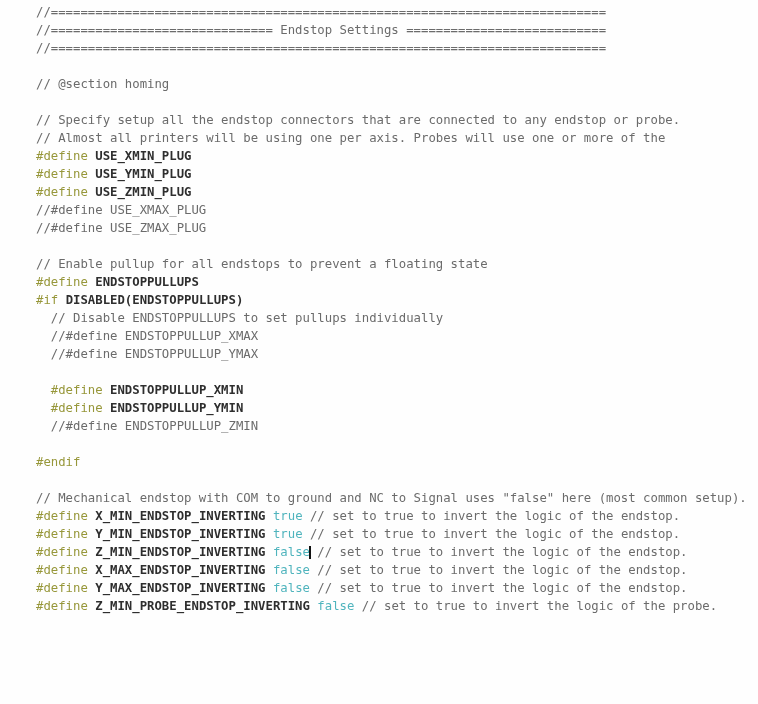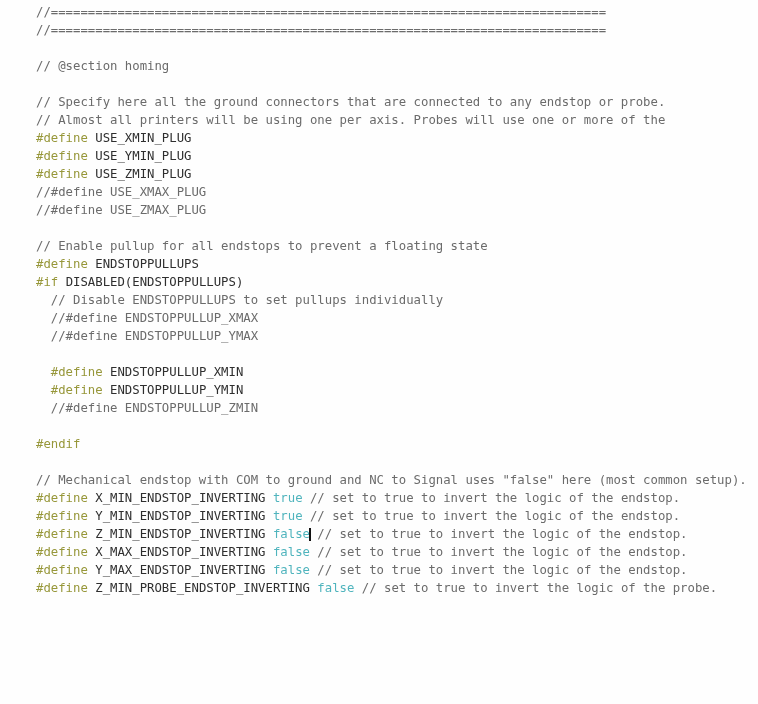--- a/index.html
+++ b/index.html
@@ -19,40 +19,41 @@
   .editor{
     box-sizing:border-box;
     width:758px;height:704px;
     padding:3px 0 0 36px;
     font-size:12.3px;
     line-height:18px;
     cursor:text;
   }
   .line{white-space:pre;height:18px;}
   .pp{color:var(--preprocessor);}
-  .id{color:var(--identifier);font-weight:normal;}
+  .id{color:var(--identifier);font-weight:bold;}
   .cm{color:var(--comment);}
   .val{color:var(--boolean);}
   .pl{color:var(--plain);}
   .caret{
     display:inline-block;width:2px;height:13px;
     background:var(--caret);
     vertical-align:text-bottom;margin:0 -1px;
   }
 </style>
 </head>
 <body style="background: rgb(254, 254, 254);">
 
 <div class="editor">
     <div class="line"><span class="cm">//===========================================================================</span></div>
+    <div class="line"><span class="cm">//============================== Endstop Settings ===========================</span></div>
     <div class="line"><span class="cm">//===========================================================================</span></div>
     <div class="line"></div>
     <div class="line"><span class="cm">// @section homing</span></div>
     <div class="line"></div>
-    <div class="line"><span class="cm">// Specify here all the ground connectors that are connected to any endstop or probe.</span></div>
+    <div class="line"><span class="cm">// Specify setup all the endstop connectors that are connected to any endstop or probe.</span></div>
     <div class="line"><span class="cm">// Almost all printers will be using one per axis. Probes will use one or more of the</span></div>
     <div class="line"><span class="pp">#define </span><span class="id">USE_XMIN_PLUG</span></div>
     <div class="line"><span class="pp">#define </span><span class="id">USE_YMIN_PLUG</span></div>
     <div class="line"><span class="pp">#define </span><span class="id">USE_ZMIN_PLUG</span></div>
     <div class="line"><span class="cm">//#define USE_XMAX_PLUG</span></div>
     <div class="line"><span class="cm">//#define USE_ZMAX_PLUG</span></div>
     <div class="line"></div>
     <div class="line"><span class="cm">// Enable pullup for all endstops to prevent a floating state</span></div>
     <div class="line"><span class="pp">#define </span><span class="id">ENDSTOPPULLUPS</span></div>
     <div class="line"><span class="pp">#if </span><span class="id">DISABLED(ENDSTOPPULLUPS)</span></div>

